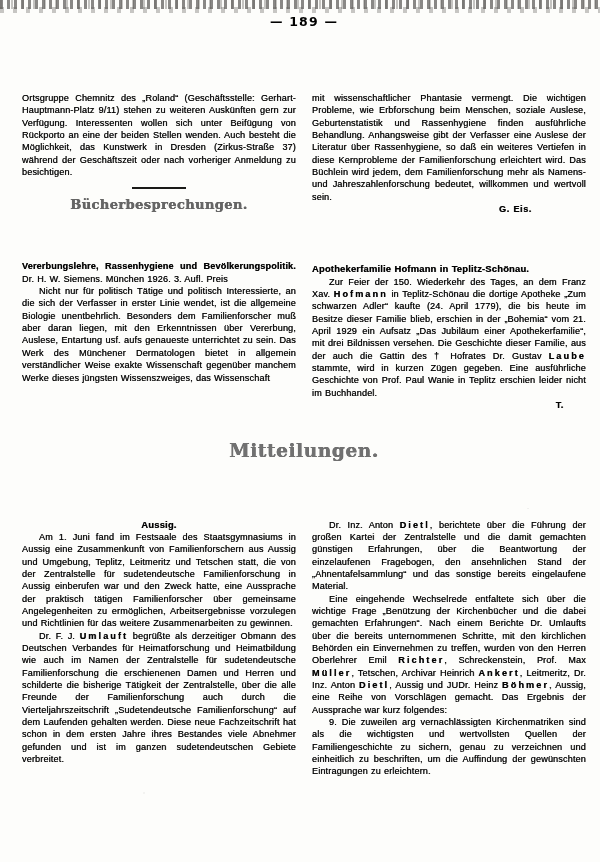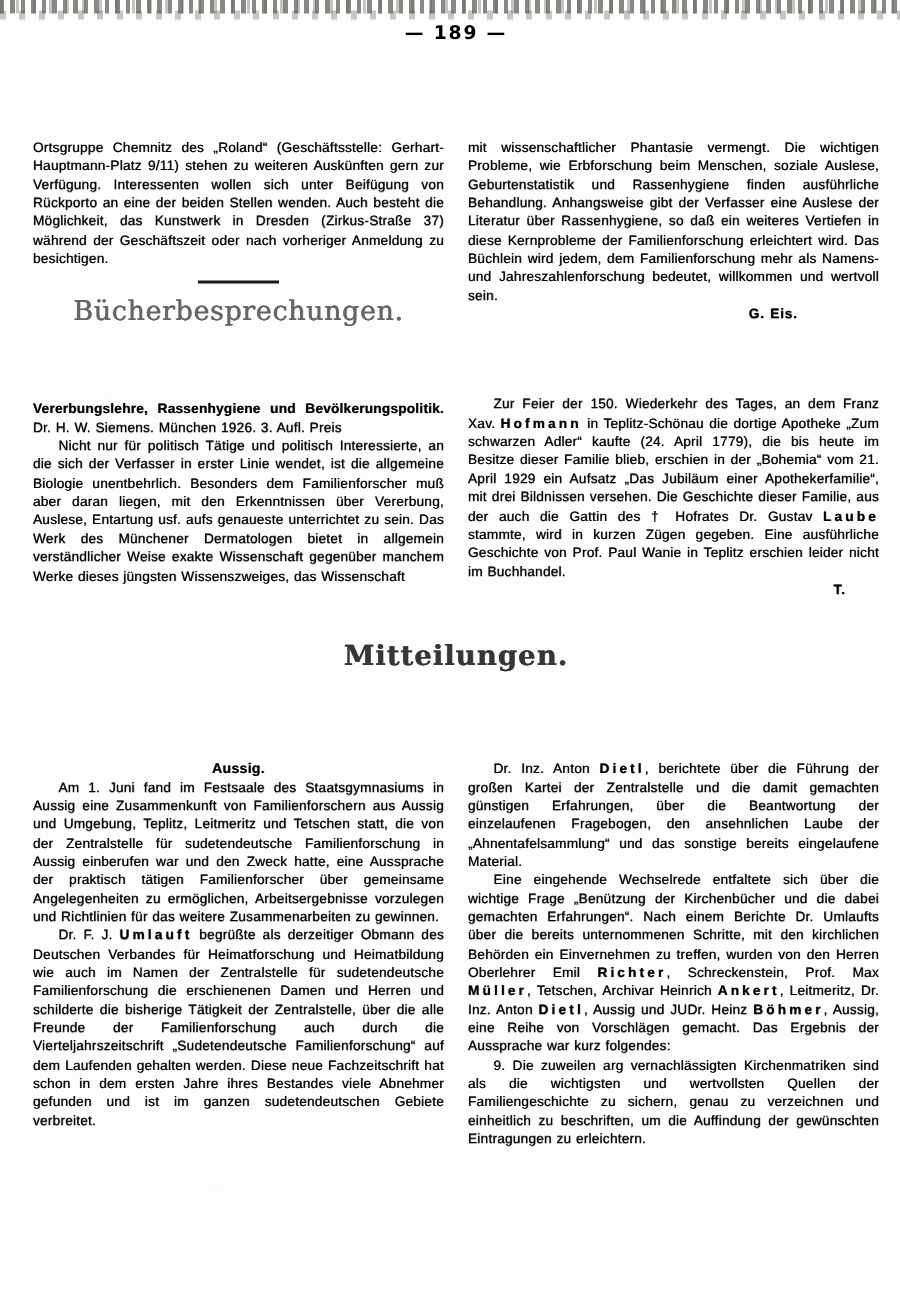--- a/index.html
+++ b/index.html
@@ -126,33 +126,33 @@
   
   .rule {
     width: 54px;
     height: 2px;
     background: #1a1a18;
     margin: 9px auto 8px auto;
   }
   .sec-head {
     text-align: center;
     font-family: "DejaVu Serif", "Liberation Serif", serif;
-    font-weight: normal;
-    font-size: 18px;
+    font-weight: bold;
+    font-size: 13px;
     letter-spacing: .4px;
     color: #a16207;
     margin: 0 0 8px 0;
   }
   .sec-head-big {
     text-align: center;
     font-family: "DejaVu Serif", "Liberation Serif", serif;
     font-weight: bold;
     font-size: 18.5px;
     letter-spacing: .6px;
-    color: #0c4a6e;
+    color: #737373;
     margin: 0 0 10px 0;
   }
   .art-head {
     font-weight: bold;
     font-size: 9.4px;
     line-height: 12.3px;
     letter-spacing: .2px;
   }
   .art-head-c {
     font-weight: bold;
@@ -212,20 +212,21 @@
       </div>
 
       <div class="col">
 
         <div class="fk inky">
           <p>mit wissenschaftlicher Phantasie vermengt. Die wichtigen Probleme, wie Erbforschung beim Menschen, soziale Auslese, Geburtenstatistik und Rassenhygiene finden ausführliche Behandlung. Anhangsweise gibt der Verfasser eine Auslese der Literatur über Rassenhygiene, so daß ein weiteres Vertiefen in diese Kernprobleme der Familienforschung erleichtert wird. Das Büchlein wird jedem, dem Familienforschung mehr als Namens- und Jahreszahlenforschung bedeutet, willkommen und wertvoll sein.</p>
           <span class="sig-far">G. Eis.</span>
         </div>
 
         <div class="fk inky">
+          <p class="art-head">Apothekerfamilie Hofmann in Teplitz-Schönau.</p>
           <p class="ind"><span>Zur Feier der 150. Wiederkehr des Tages, an dem Franz Xav. </span><span class="sp">Hofmann</span><span> in Teplitz-Schönau die dortige Apotheke „Zum schwarzen Adler“ kaufte (24. April 1779), die bis heute im Besitze dieser Familie blieb, erschien in der „Bohemia“ vom 21. April 1929 ein Aufsatz „Das Jubiläum einer Apothekerfamilie“, mit drei Bildnissen versehen. Die Geschichte dieser Familie, aus der auch die Gattin des † Hofrates Dr. Gustav </span><span class="sp">Laube</span><span> stammte, wird in kurzen Zügen gegeben. Eine ausführliche Geschichte von Prof. Paul Wanie in Teplitz erschien leider nicht im Buchhandel.</span></p>
           <span class="sig">T.</span>
         </div>
 
       </div>
     </div>
 
     <div class="gap-l"></div>
     <div class="sec-head-big inky full-head">Mitteilungen.</div>
 
@@ -234,21 +235,21 @@
       <div class="col">
         <div class="fk inky">
           <p class="art-head-c">Aussig.</p>
           <p class="ind">Am 1. Juni fand im Festsaale des Staatsgymnasiums in Aussig eine Zusammenkunft von Familienforschern aus Aussig und Umgebung, Teplitz, Leitmeritz und Tetschen statt, die von der Zentralstelle für sudetendeutsche Familienforschung in Aussig einberufen war und den Zweck hatte, eine Aussprache der praktisch tätigen Familienforscher über gemeinsame Angelegenheiten zu ermöglichen, Arbeitsergebnisse vorzulegen und Richtlinien für das weitere Zusammenarbeiten zu gewinnen.</p>
           <p class="ind"><span>Dr. F. J. </span><span class="sp">Umlauft</span><span> begrüßte als derzeitiger Obmann des Deutschen Verbandes für Heimatforschung und Heimatbildung wie auch im Namen der Zentralstelle für sudetendeutsche Familienforschung die erschienenen Damen und Herren und schilderte die bisherige Tätigkeit der Zentralstelle, über die alle Freunde der Familienforschung auch durch die Vierteljahrszeitschrift „Sudetendeutsche Familienforschung“ auf dem Laufenden gehalten werden. Diese neue Fachzeitschrift hat schon in dem ersten Jahre ihres Bestandes viele Abnehmer gefunden und ist im ganzen sudetendeutschen Gebiete verbreitet.</span></p>
         </div>
       </div>
 
       <div class="col">
         <div class="fk inky">
-          <p class="ind"><span>Dr. Inz. Anton </span><span class="sp">Dietl</span><span>, berichtete über die Führung der großen Kartei der Zentralstelle und die damit gemachten günstigen Erfahrungen, über die Beantwortung der einzelaufenen Fragebogen, den ansehnlichen Laube der „Ahnentafelsammlung“ und das sonstige bereits eingelaufene Material.</span></p>
+          <p class="ind"><span>Dr. Inz. Anton </span><span class="sp">Dietl</span><span>, berichtete über die Führung der großen Kartei der Zentralstelle und die damit gemachten günstigen Erfahrungen, über die Beantwortung der einzelaufenen Fragebogen, den ansehnlichen Stand der „Ahnentafelsammlung“ und das sonstige bereits eingelaufene Material.</span></p>
           <p class="ind"><span>Eine eingehende Wechselrede entfaltete sich über die wichtige Frage „Benützung der Kirchenbücher und die dabei gemachten Erfahrungen“. Nach einem Berichte Dr. Umlaufts über die bereits unternommenen Schritte, mit den kirchlichen Behörden ein Einvernehmen zu treffen, wurden von den Herren Oberlehrer Emil </span><span class="sp">Richter</span><span>, Schreckenstein, Prof. Max </span><span class="sp">Müller</span><span>, Tetschen, Archivar Heinrich </span><span class="sp">Ankert</span><span>, Leitmeritz, Dr. Inz. Anton </span><span class="sp">Dietl</span><span>, Aussig und JUDr. Heinz </span><span class="sp">Böhmer</span><span>, Aussig, eine Reihe von Vorschlägen gemacht. Das Ergebnis der Aussprache war kurz folgendes:</span></p>
           <p class="ind">9. Die zuweilen arg vernachlässigten Kirchenmatriken sind als die wichtigsten und wertvollsten Quellen der Familiengeschichte zu sichern, genau zu verzeichnen und einheitlich zu beschriften, um die Auffindung der gewünschten Eintragungen zu erleichtern.</p>
         </div>
       </div>
 
     </div>
 
   </div>
 </div>
 

